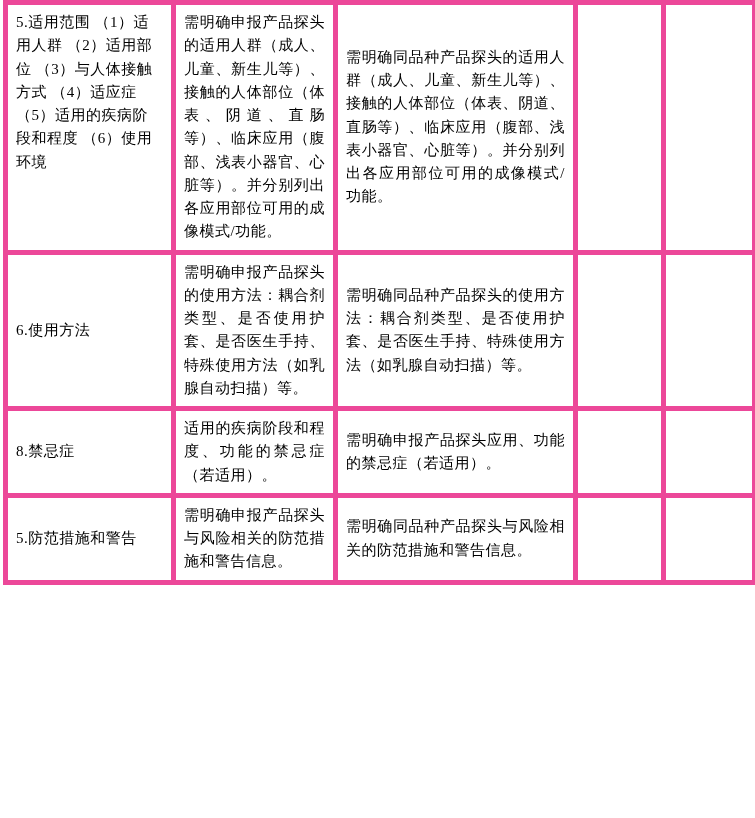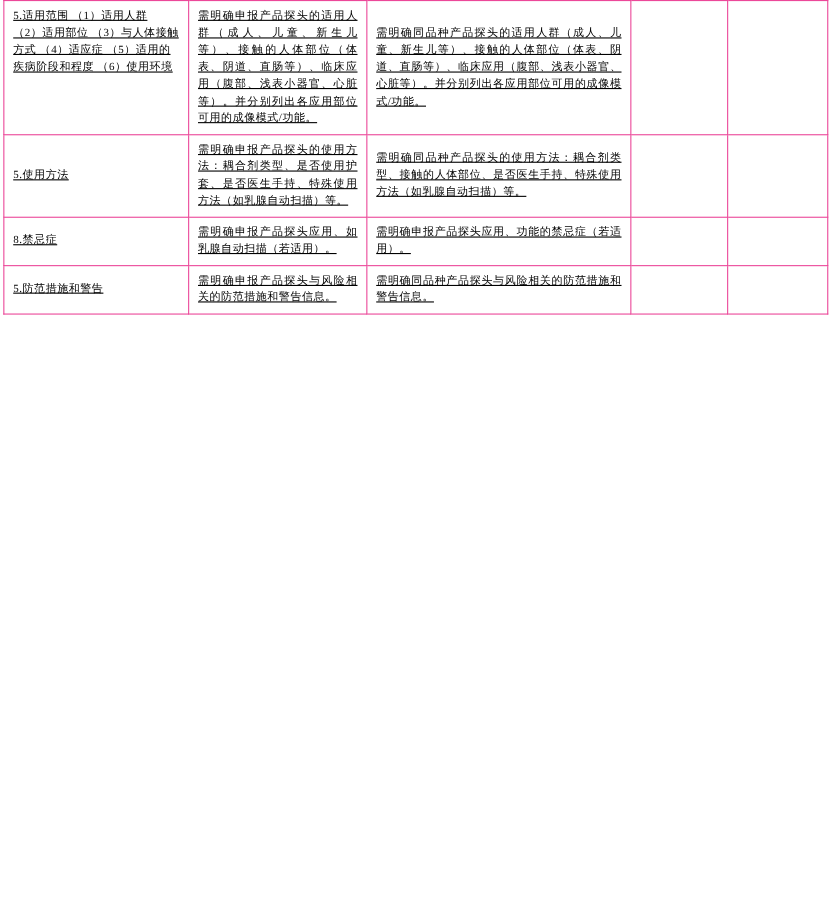--- a/index.html
+++ b/index.html
@@ -13,27 +13,26 @@
     font-family: "Liberation Serif", "DejaVu Serif", serif;
     color: #000000;
   }
   .doc-table {
     border-collapse: collapse;
     width: 749px;
     margin: 0 0 0 3px;
     table-layout: fixed;
   }
   .doc-table td {
-    border: 1px solid #ec4899;
+    border: 5px solid #ec4899;
     vertical-align: middle;
     padding: 6px 8px;
-    font-size: 10px;
+    font-size: 15px;
     line-height: 1.55;
     letter-spacing: 0.5px;
-    text-decoration: underline;
   }
   col.c1 { width: 168px; }
   col.c2 { width: 162px; }
   col.c3 { width: 240px; }
   col.c4 { width: 88px; }
   col.c5 { width: 91px; }
 
   td.col-item {
     text-align: left;
   }
@@ -76,29 +75,29 @@
 （3）与人体接触方式
 （4）适应症
 （5）适用的疾病阶段和程度
 （6）使用环境</td>
       <td class="col-declared justified-block">需明确申报产品探头的适用人群（成人、儿童、新生儿等）、接触的人体部位（体表、阴道、直肠等）、临床应用（腹部、浅表小器官、心脏等）。并分别列出各应用部位可用的成像模式/功能。</td>
       <td class="col-same justified-block">需明确同品种产品探头的适用人群（成人、儿童、新生儿等）、接触的人体部位（体表、阴道、直肠等）、临床应用（腹部、浅表小器官、心脏等）。并分别列出各应用部位可用的成像模式/功能。</td>
       <td class="col-blank"></td>
       <td class="col-blank"></td>
     </tr>
     <tr>
-      <td class="col-item">5.使用方法</td>
+      <td class="col-item">6.使用方法</td>
       <td class="col-declared justified-block">需明确申报产品探头的使用方法：耦合剂类型、是否使用护套、是否医生手持、特殊使用方法（如乳腺自动扫描）等。</td>
-      <td class="col-same justified-block">需明确同品种产品探头的使用方法：耦合剂类型、接触的人体部位、是否医生手持、特殊使用方法（如乳腺自动扫描）等。</td>
+      <td class="col-same justified-block">需明确同品种产品探头的使用方法：耦合剂类型、是否使用护套、是否医生手持、特殊使用方法（如乳腺自动扫描）等。</td>
       <td class="col-blank"></td>
       <td class="col-blank"></td>
     </tr>
     <tr>
       <td class="col-item">8.禁忌症</td>
-      <td class="col-declared justified-block">需明确申报产品探头应用、如乳腺自动扫描（若适用）。</td>
+      <td class="col-declared justified-block">适用的疾病阶段和程度、功能的禁忌症（若适用）。</td>
       <td class="col-same justified-block">需明确申报产品探头应用、功能的禁忌症（若适用）。</td>
       <td class="col-blank"></td>
       <td class="col-blank"></td>
     </tr>
     <tr>
       <td class="col-item">5.防范措施和警告</td>
       <td class="col-declared justified-block">需明确申报产品探头与风险相关的防范措施和警告信息。</td>
       <td class="col-same justified-block">需明确同品种产品探头与风险相关的防范措施和警告信息。</td>
       <td class="col-blank"></td>
       <td class="col-blank"></td>

